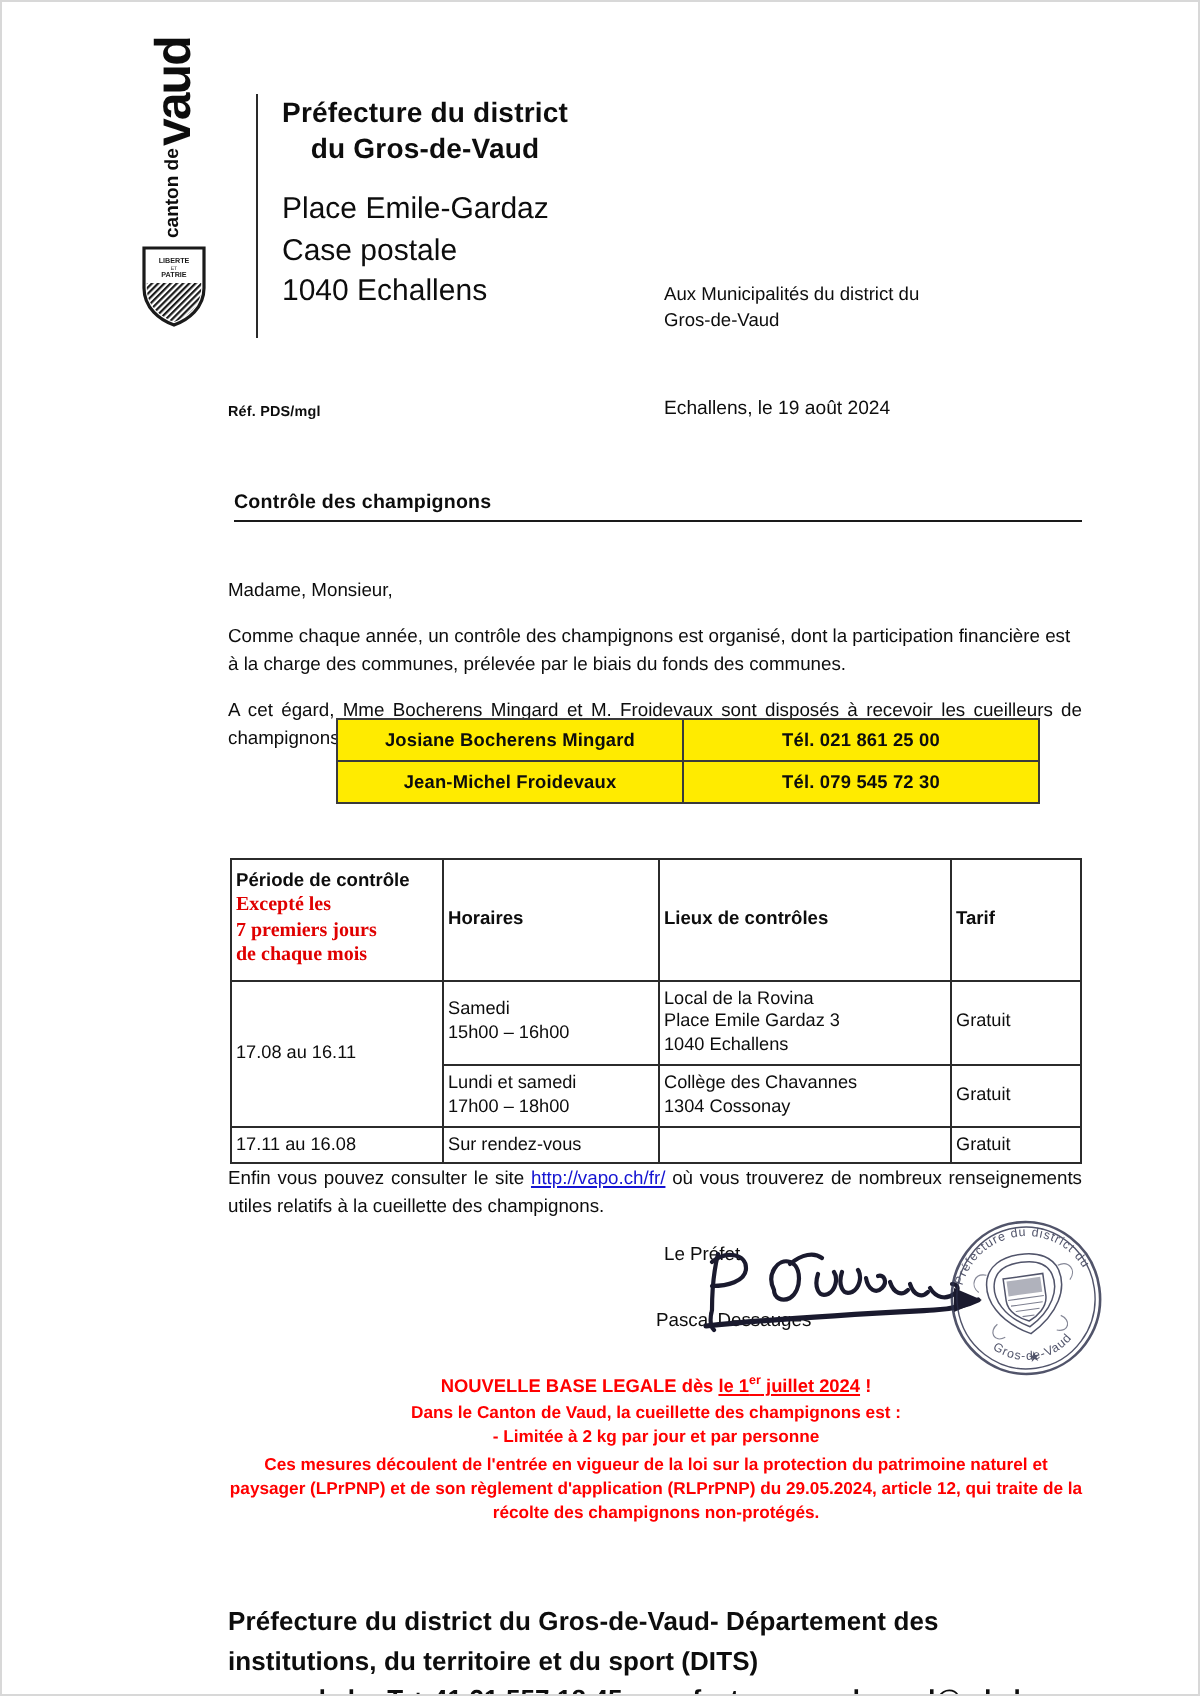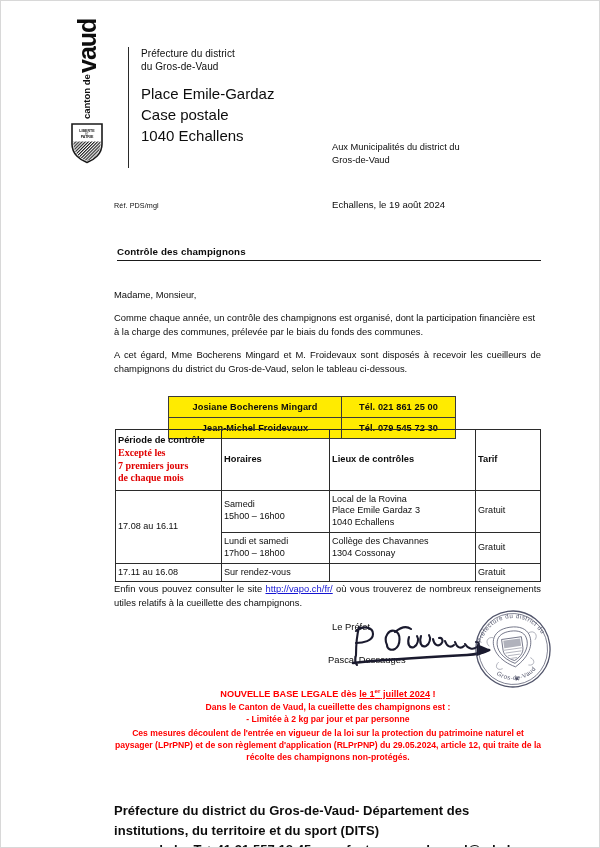--- a/index.html
+++ b/index.html
@@ -67,24 +67,25 @@
     align-self: stretch;
     background: #2a2a2a;
     margin: 2px 0 0 10px;
     min-height: 92px;
   }
   .head-text {
     margin-left: 12px;
     padding-top: 2px;
   }
   .head-org {
-    font-size: 10px;
-    font-weight: 400;
+    font-size: 14px;
+    font-weight: 700;
     line-height: 1.32;
     letter-spacing: 0.1px;
+    text-align: center;
   }
   .head-addr {
     margin-top: 11px;
     font-size: 15px;
     line-height: 1.38;
     font-weight: 400;
   }
 
   
   .recipient {
@@ -94,21 +95,21 @@
     font-size: 9.3px;
     line-height: 1.42;
   }
 
   
   .ref-line {
     position: absolute;
     left: 113px;
     top: 200px;
     font-size: 7.2px;
-    font-weight: 400;
+    font-weight: 700;
     letter-spacing: 0.1px;
   }
   .date-line {
     position: absolute;
     left: 331px;
     top: 198px;
     font-size: 9.6px;
   }
 
   
@@ -145,22 +146,22 @@
 
   .weblink {
     color: #1414d2;
     text-decoration: underline;
   }
 
   
   .contact-table {
     position: absolute;
     left: 167px;
-    top: 395px;
-    width: 288px;
+    top: 358px;
+    width: 352px;
     border-collapse: collapse;
     background: #fdba74;
     table-layout: fixed;
   }
   .contact-table td {
     border: 1px solid #3a3a3a;
     background: #ffeb00;
     font-size: 9.2px;
     font-weight: 700;
     text-align: center;

